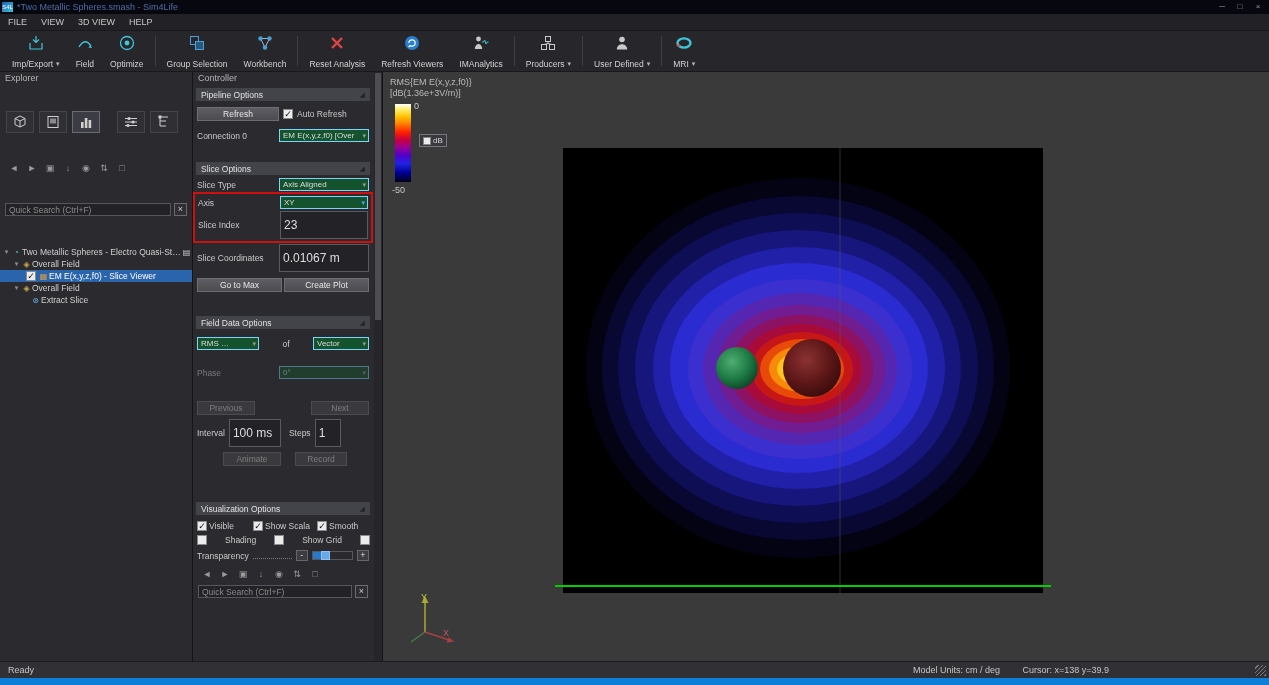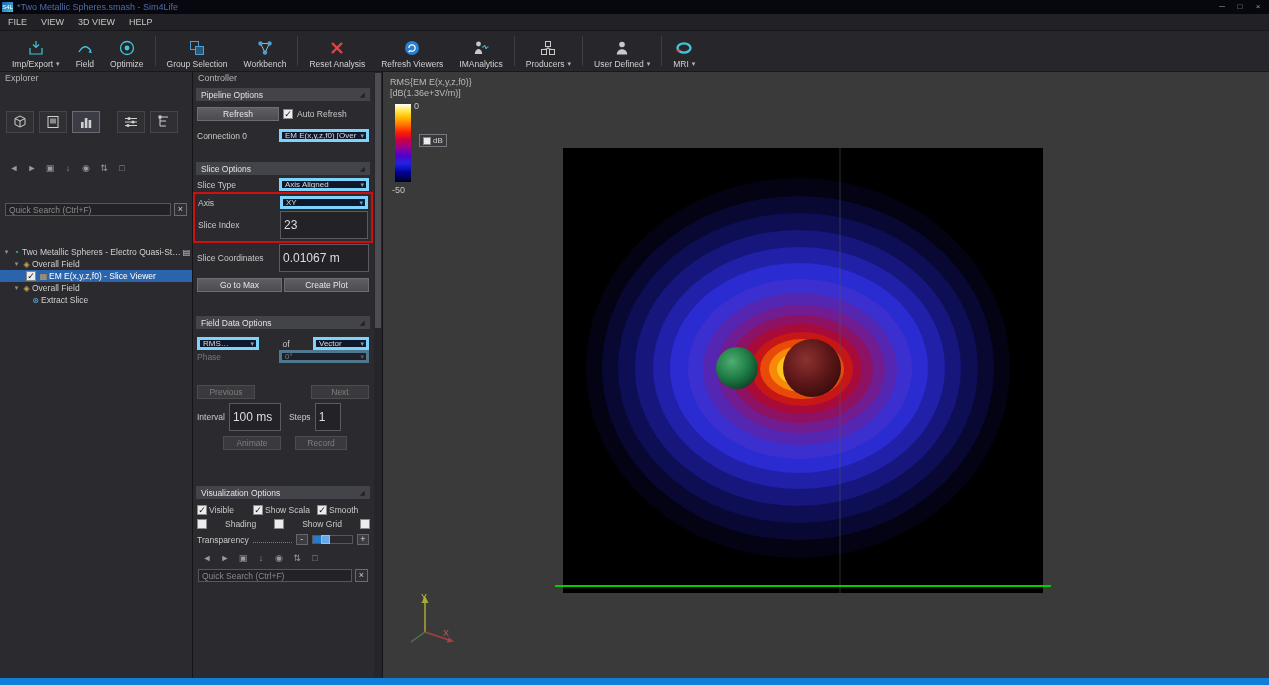--- a/index.html
+++ b/index.html
@@ -16,21 +16,21 @@
     color: #9a9a9a; font-size: 8px; line-height: 1; }
 
   
   .menubar { height: 17px; background: #222226; border-bottom: 1px solid #19191c; display: flex;
     align-items: center; padding: 0 6px; flex: none; }
   .menu-item { font-size: 9px; color: #c6c6c6; padding: 2px 8px 2px 2px; margin-right: 4px; }
 
   
   .toolbar { height: 41px; background: #27272b; border-bottom: 1px solid #19191c; display: flex;
     align-items: center; padding: 0 4px; flex: none; }
-  .tb-btn { display: flex; flex-direction: column; align-items: center; justify-content: flex-end;
+  .tb-btn { display: flex; flex-direction: column; align-items: center; justify-content: space-between;
     padding: 1px 8px; height: 38px; }
   .tb-icon { height: 20px; display: flex; align-items: center; justify-content: center; }
   .tb-label-row { display: flex; align-items: center; gap: 3px; margin-top: 1px; }
   .tb-label { font-size: 8.5px; color: #d2d2d2; white-space: nowrap; }
   .tb-caret { font-size: 7px; color: #b5b5b5; }
   .tb-sep { width: 1px; height: 30px; background: #3d3d42; margin: 0 3px; flex: none; }
 
   
   .main { flex: 1; display: flex; min-height: 0; }
 
@@ -73,21 +73,21 @@
     align-items: center; padding: 0 5px; margin: 0 3px; }
   .section-collapse { margin-left: auto; font-size: 7px; color: #232327; }
   .row { display: flex; align-items: center; margin: 2px 4px 0; gap: 4px; }
   .lbl { font-size: 8.5px; color: #c9c9c9; white-space: nowrap; }
   .lbl.dis { color: #787878; }
   .flex1 { flex: 1; }
   .btn { height: 14px; background: linear-gradient(#5e5e64, #4b4b50); border: 1px solid #6d6d73;
     color: #e6e6e6; font-size: 8.5px; display: flex; align-items: center; justify-content: center;
     font-family: "Liberation Sans", sans-serif; }
   .btn.dis { background: #3a3a3e; border-color: #4c4c50; color: #7e7e7e; }
-  .dd { height: 13px; background: #0f172a; border: 3px solid #7dd3fc; display: flex; align-items: center;
+  .dd { height: 13px; background: #14532d; border: 1px solid #7dd3fc; display: flex; align-items: center;
     padding: 0 2px 0 3px; font-size: 8px; color: #dcdcdc; white-space: nowrap; overflow: hidden; }
   .dd .dd-val { flex: 1; overflow: hidden; text-overflow: ellipsis; }
   .dd .dd-caret { font-size: 7px; color: #9a9a9a; margin-left: 2px; }
   .dd.blue .dd-caret { color: #4da6ff; }
   .dd.dis { opacity: 0.45; }
   .inp { height: 28px; background: #232327; border: 1px solid #5a5a60; color: #ddd; font-size: 12px;
     padding: 0 3px; font-family: "Liberation Sans", sans-serif; }
   .red-box { border: 2px solid #cf1010; margin: 1px 0; padding: 0 0 2px; }
   .red-box .row { margin: 2px 3px 0; }
   .leader { flex: 1; border-bottom: 1px dotted #7a7a7a; height: 7px; }
@@ -431,21 +431,21 @@
           <div class="dd" style="width:62px;gap:19px;">
             <span class="dd-val">RMS Magni</span>
             <span class="dd-caret">▾</span>
           </div>
           <span class="lbl flex1" style="text-align:center;">of</span>
           <div class="dd" style="width:56px;">
             <span class="dd-val">Vector</span>
             <span class="dd-caret">▾</span>
           </div>
         </div>
-        <div class="row" style="margin-top:0;">
+        <div class="row" style="margin-top:16px;">
           <span class="lbl dis flex1">Phase</span>
           <div class="dd dis" style="width:90px;">
             <span class="dd-val">0°</span>
             <span class="dd-caret">▾</span>
           </div>
         </div>
 
         <div class="row" style="margin-top:22px; justify-content:space-between;">
           <div class="btn dis" style="width:58px;">Previous</div>
           <div class="btn dis" style="width:58px;">Next</div>
@@ -571,15 +571,21 @@
           <text x="18" y="10" fill="#c2c23a" font-size="9">Y</text>
           <line x1="22" y1="42" x2="46" y2="50" stroke="#a84040" stroke-width="1.5"></line>
           <path d="M51 51.6l-7.4 1.2 2-5.6z" fill="#a84040"></path>
           <text x="40" y="46" fill="#bb5c5c" font-size="9">X</text>
           <line x1="22" y1="42" x2="8" y2="52" stroke="#4a7a4a" stroke-width="1.5"></line>
         </svg>
       </div>
     </section>
   </div>
 
+  <div class="statusbar">
+    <span>Ready</span>
+    <span class="sb-units">Model Units: cm / deg</span>
+    <span class="sb-cursor">Cursor: x=138 y=39.9</span>
+    <span class="sb-grip"></span>
+  </div>
 
   <div class="bottom-strip"></div>
 </div>
 
 </body></html>

